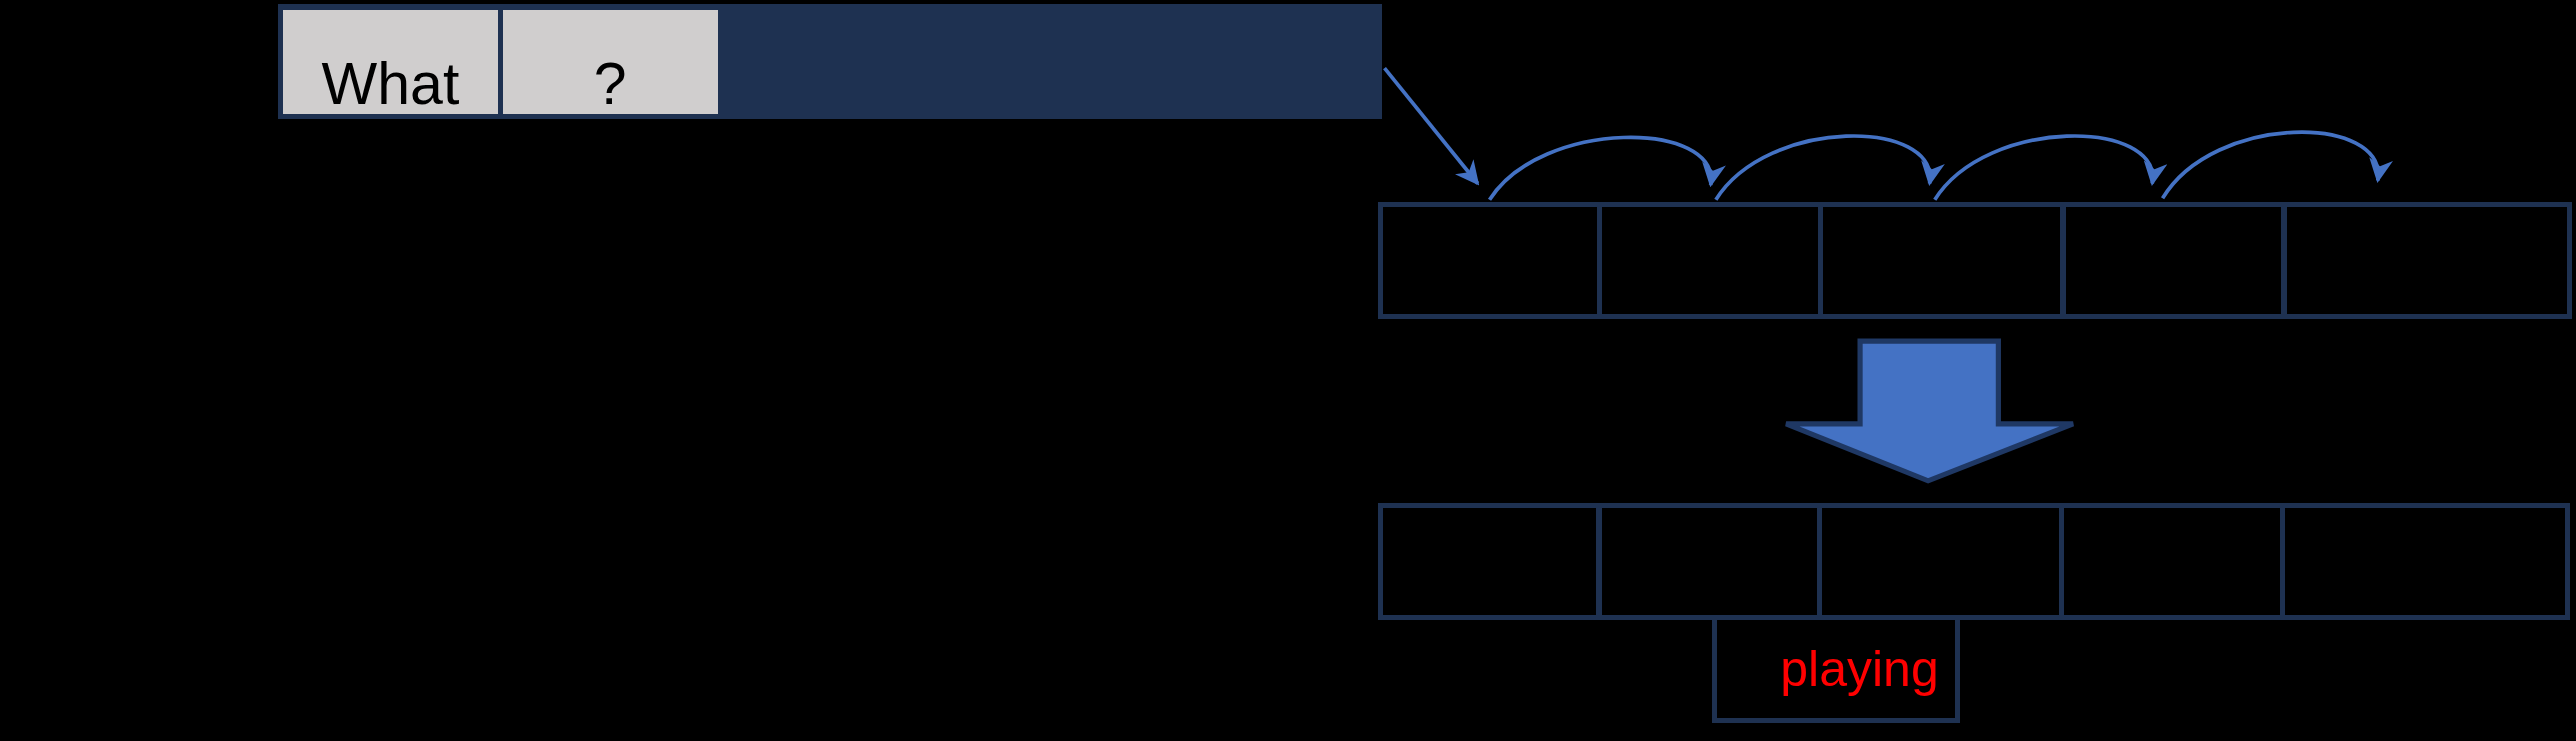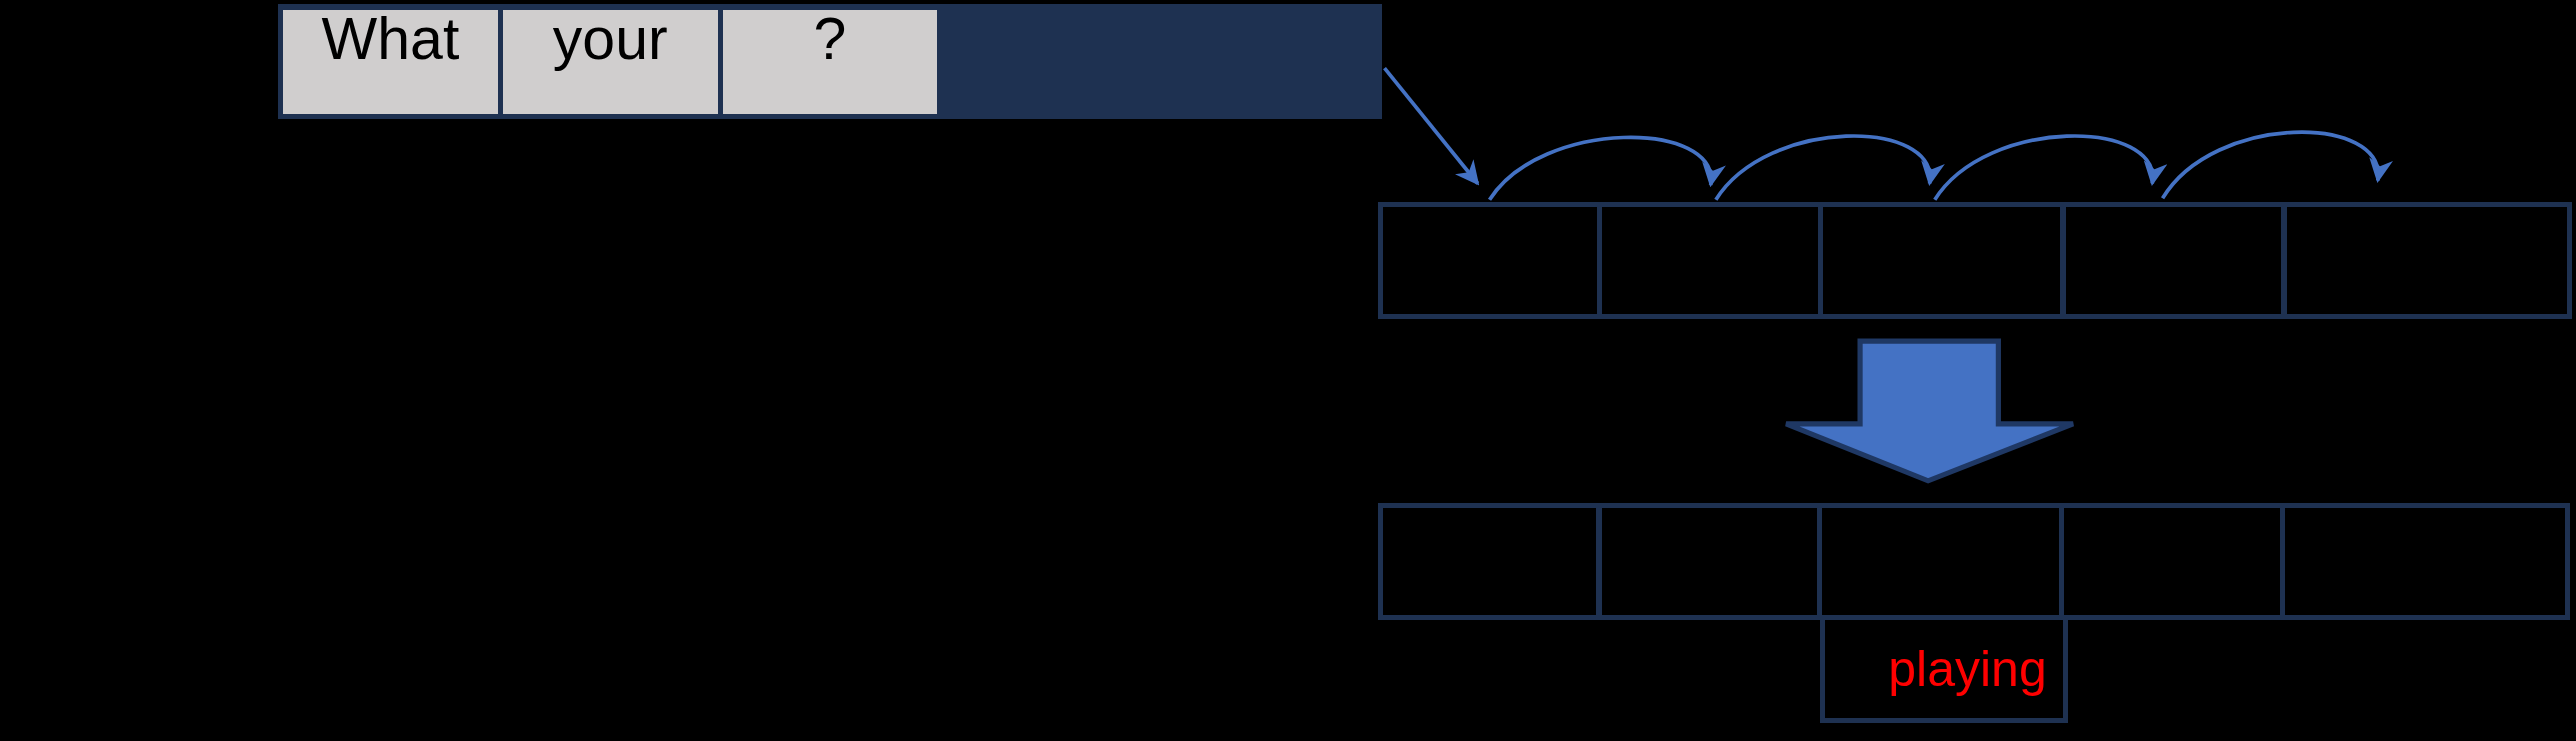--- a/index.html
+++ b/index.html
@@ -13,40 +13,40 @@
   
   .row{
     position:absolute;
     display:grid;
     gap:5.2px;
     padding:5.2px;
     box-sizing:border-box;
     background:#1E3151; 
   }
   .row .cell{
-    display:flex;align-items:flex-start;justify-content:center;
+    display:flex;align-items:flex-end;justify-content:center;
     overflow:hidden;
   }
   .word-row{
     left:278px;top:4.4px;width:1104px;height:115px;
     grid-template-columns:repeat(5,1fr);
   }
   .word-row .cell{
     background:#D0CECE;
     color:#000;
     font-size:59px;
     line-height:1;
   }
   .seq-row{grid-template-columns:289fr 292fr 321fr 292fr 379fr;}
   .seq-row .cell{background:#000;}
   .seq-row-top{left:1378px;top:202px;width:1194px;height:117px;}
   .seq-row-bottom{left:1378px;top:503px;width:1192px;height:117px;}
   .predicted-box{
     position:absolute;
-    left:1820px;top:615px;width:248px;height:108px;
+    left:1712px;top:615px;width:248px;height:108px;
     border:5.2px solid #1E3151;
     box-sizing:border-box;
     display:flex;align-items:center;justify-content:center;
     background:#000;
     color:#FF0000;
     font-size:50px;
     line-height:1;
     padding-left:47px;
   }
   svg.arrows{
@@ -55,23 +55,20 @@
   }
 </style>
 </head>
 <body>
 
 <div class="stage">
 
   <div class="row word-row">
     <div class="cell">
       <span>What</span>
-    </div>
-    <div class="cell">
-      <span>your</span>
     </div>
     <div class="cell">
       <span>?</span>
     </div>
   </div>
 
   <div class="row seq-row seq-row-top">
     <div class="cell"></div>
     <div class="cell"></div>
     <div class="cell"></div>

